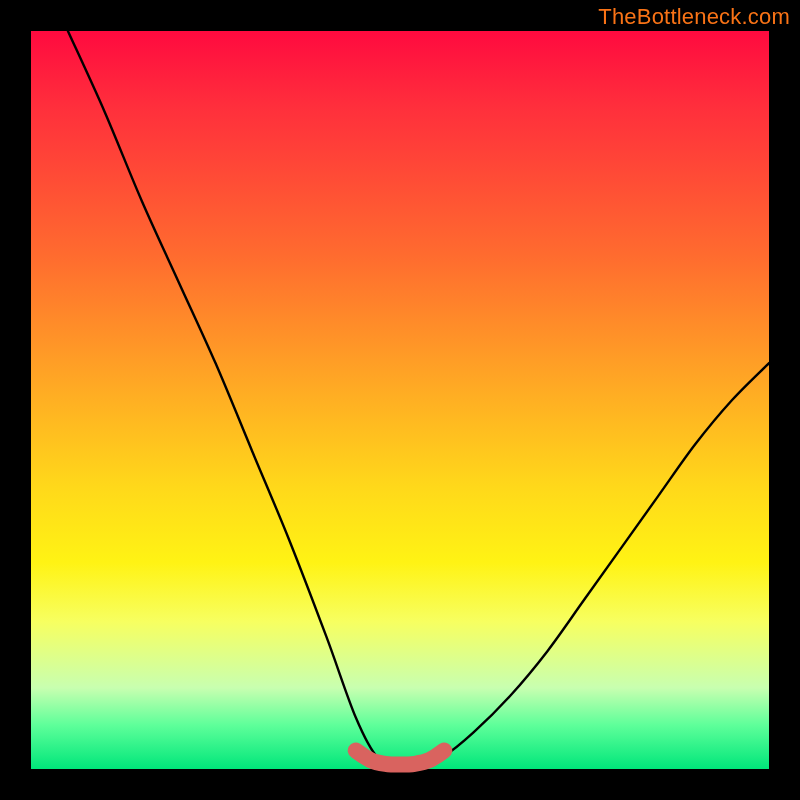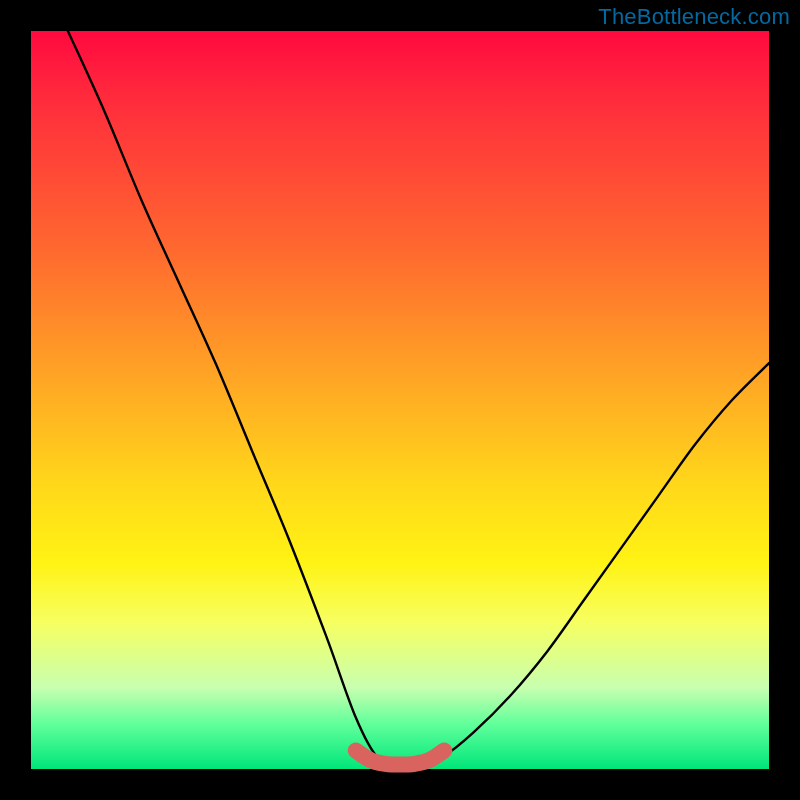--- a/index.html
+++ b/index.html
@@ -37,21 +37,21 @@
       #f7ff60 80%,
       #c8ffb0 89%,
       #5fff9a 94%,
       #00e67a 100%
     );
   }
   .watermark {
     position: absolute;
     top: 4px;
     right: 10px;
-    color: #0369a1;
+    color: #f97316;
     font-size: 22px;
     font-weight: 500;
     letter-spacing: 0.2px;
     user-select: none;
   }
   svg.curve {
     position: absolute;
     left: 0;
     top: 0;
     width: 738px;

